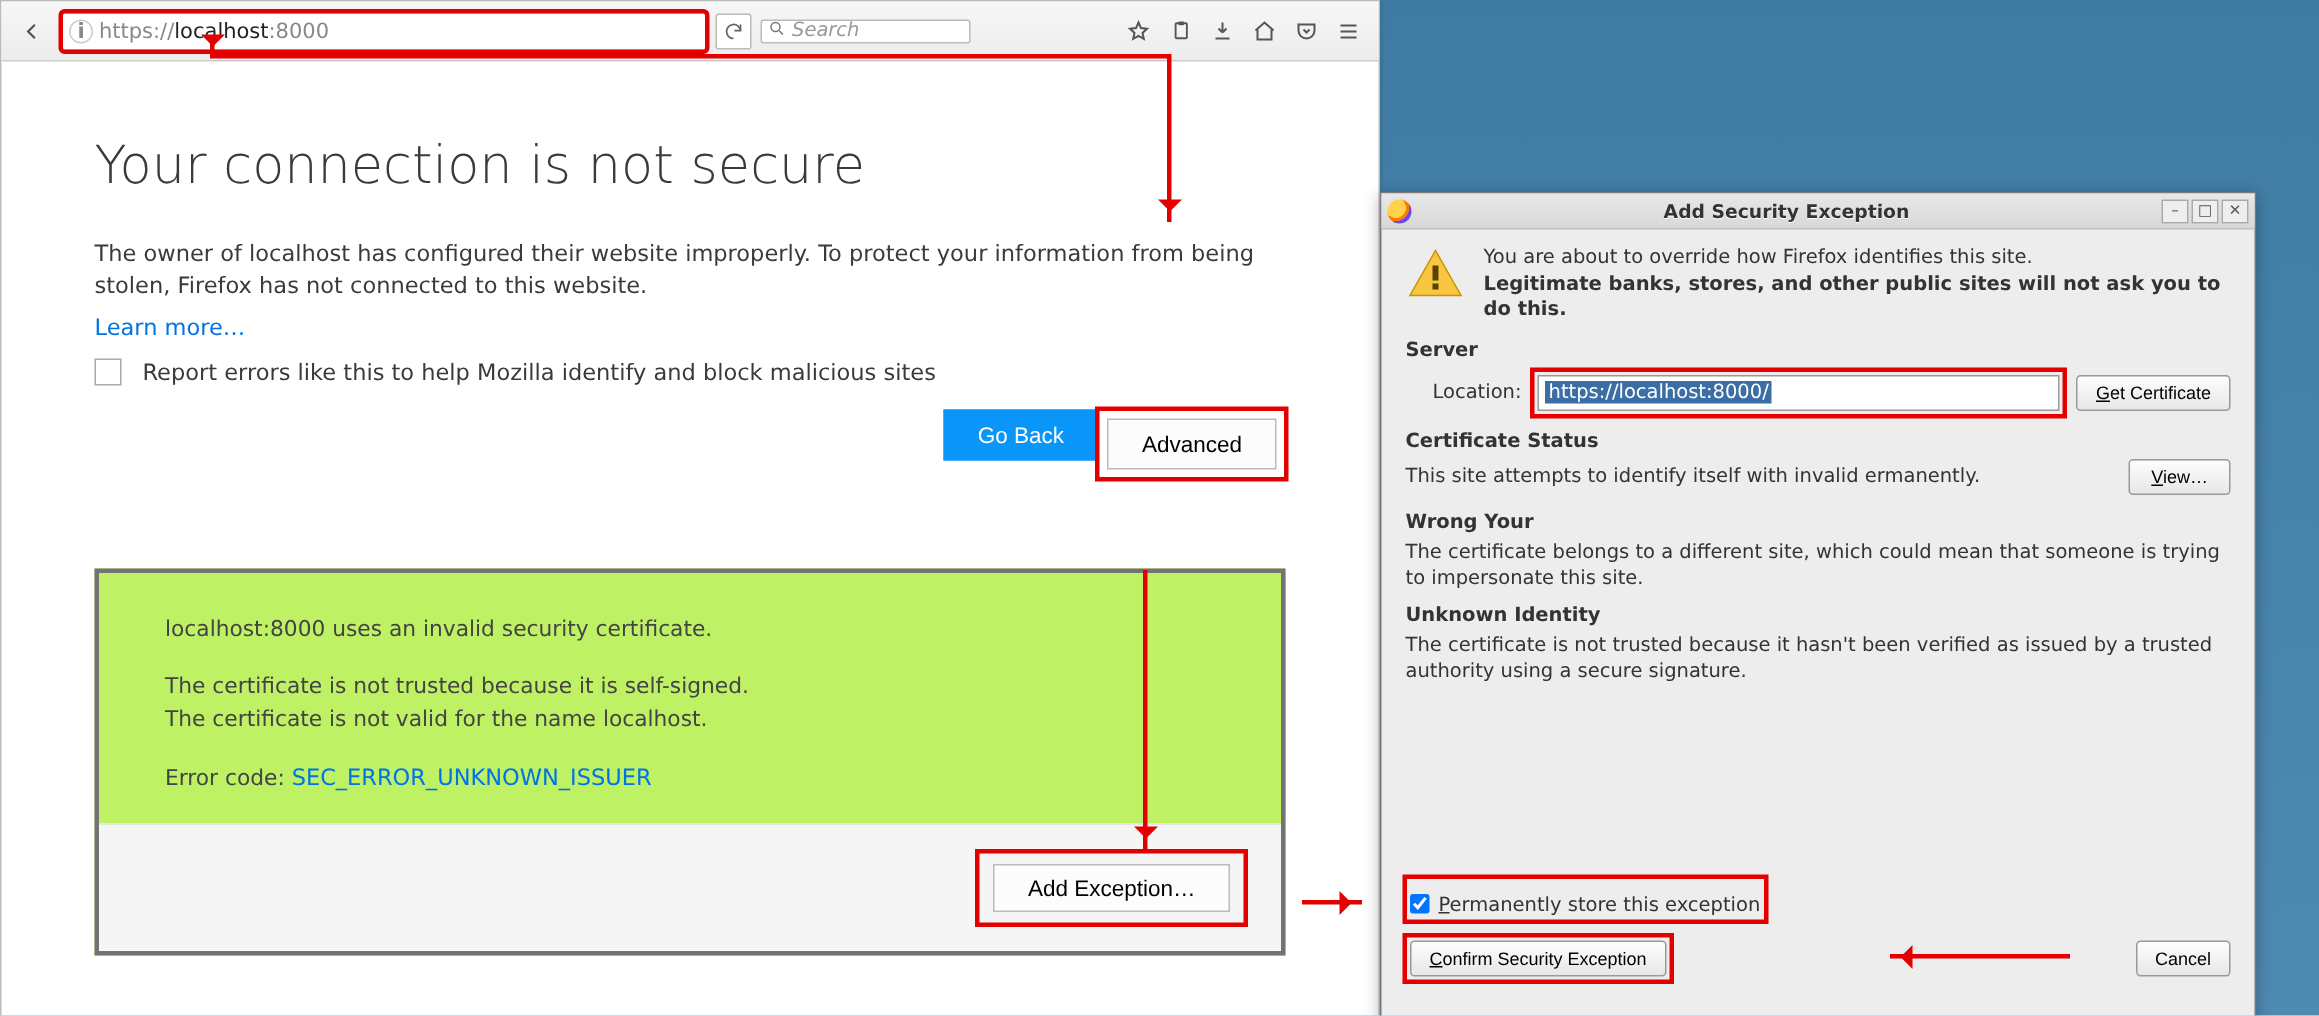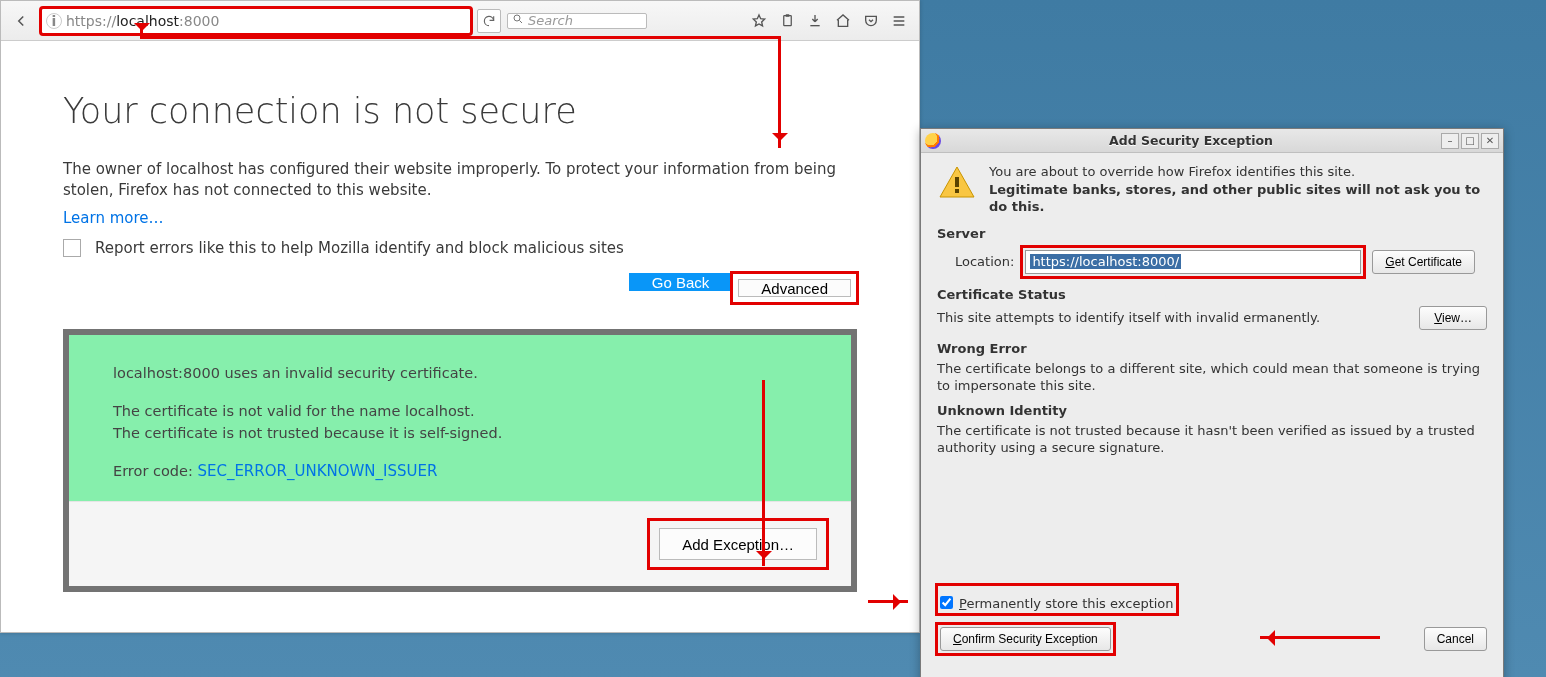--- a/index.html
+++ b/index.html
@@ -80,27 +80,27 @@
     font-weight: 300;
     font-size: 35px;
     margin: 20px 0 28px 0;
     color:#3a3a3a;
   }
   .para { font-size:15px; line-height:1.4; color:#3a3a3a; margin-bottom:8px;}
   a.link { color:#0073e6; text-decoration:none; font-size:15px;}
   .report-row { display:flex; align-items:center; gap:14px; margin-top:12px; font-size:15px;}
   .chk { width:18px;height:18px;border:1px solid #aaa;background:#fff;}
   .btn-row { display:flex; justify-content:flex-end; gap:0; margin-top:16px; }
-  .btn { height:18px; padding:0 22px; font-size:15px; border:1px solid #bbb; background:#fcfcfc; cursor:default; }
+  .btn { height:34px; padding:0 22px; font-size:15px; border:1px solid #bbb; background:#fcfcfc; cursor:default; }
   .btn.primary { background:#0996f8;color:#fff;border-color:#0996f8;}
   .adv-box-wrap{ position:relative; padding-right:0; }
   .details {
-    margin-top:26px;
-    border:6px solid #737373;
-    background:#86efac;
+    margin-top:60px;
+    border:3px solid #737373;
+    background:#bef264;
   }
   .details-body{ padding:28px 44px 18px 44px; font-size:14.5px; color:#444; line-height:1.5;}
   .details-body .errline{ margin-top:16px; }
   .details-footer{
     background:#f5f5f5;border-top:1px solid #e5e5e5;
     display:flex;justify-content:flex-end;padding:18px 24px;
   }
   .fx-bottom-pad{height:40px}
   
   .v-arrow {
@@ -147,21 +147,21 @@
   }
   .dlg-title{flex:1;text-align:center;font-weight:bold;color:#333;text-shadow:0 1px 0 #fff;font-size:12.5px}
   .win-btns{display:flex;gap:2px}
   .win-btn{width:18px;height:16px;border:1px solid #aaa;background:#eee;font-size:10px;display:flex;align-items:center;justify-content:center;color:#555}
   .dlg-body{padding:10px 16px 30px 16px;}
   .warn-row{display:flex;gap:12px;align-items:flex-start;margin-bottom:10px;}
   .warn-icon{flex:0 0 40px}
   .warn-text{flex:1;line-height:1.35}
   .warn-text .bold{font-weight:bold}
   .section-h{font-weight:bold;margin:6px 0 4px 0}
-  .loc-row{display:flex;align-items:center;gap:8px;margin:6px 12px 10px 18px}
+  .loc-row{display:flex;align-items:center;gap:8px;margin:6px 0 10px 18px}
   .loc-input{flex:1;height:24px;border:1px solid #999;background:#fff;padding:0 4px;display:flex;align-items:center}
   .loc-sel{background:#3b6ea5;color:#fff;padding:0 2px;display:inline-block}
   .gbtn{height:24px;padding:0 12px;border:1px solid #999;background:linear-gradient(#fdfdfd,#e7e7e7);border-radius:3px;font-size:12px;}
   .gbtn.small{padding:0 14px}
   .cert-line{margin:4px 0 8px 0}
   .view-row{display:flex;justify-content:space-between;align-items:flex-start;gap:10px}
   .subh{font-weight:bold;margin-top:8px}
   .subp{margin:4px 0 8px 0;line-height:1.35}
   .dlg-spacer{height:120px}
   .perm-row{display:flex;align-items:flex-start;gap:6px;margin-top:8px}
@@ -251,22 +251,22 @@
       <button class="btn primary">Go Back</button>
       <span class="hl" style="padding:6px;display:inline-flex">
         <button class="btn">Advanced</button>
       </span>
     </div>
 
     <div class="details">
       <div class="details-body">
         <div>localhost:8000 uses an invalid security certificate.</div>
         <div style="height:16px"></div>
+        <div>The certificate is not trusted because it is self-signed.</div>
         <div>The certificate is not valid for the name localhost.</div>
-        <div>The certificate is not trusted because it is self-signed.</div>
         <div class="errline">
           <span>Error code: </span><a class="link" href="#">SEC_ERROR_UNKNOWN_ISSUER</a>
         </div>
       </div>
       <div class="details-footer">
         <span class="hl" style="padding:8px 10px;display:inline-flex">
           <button class="btn" style="height:32px">Add Exception…</button>
         </span>
       </div>
     </div>
@@ -315,21 +315,21 @@
       </span>
       <button class="gbtn"><span class="u">G</span><span>et Certificate</span></button>
     </div>
 
     <div class="section-h">Certificate Status</div>
     <div class="view-row">
       <div class="cert-line">This site attempts to identify itself with invalid ermanently.</div>
       <button class="gbtn small"><span class="u">V</span><span>iew…</span></button>
     </div>
 
-    <div class="subh">Wrong Error</div>
+    <div class="subh">Wrong Your</div>
     <div class="subp">The certificate belongs to a different site, which could mean that someone is trying to impersonate this site.</div>
 
     <div class="subh">Unknown Identity</div>
     <div class="subp">The certificate is not trusted because it hasn't been verified as issued by a trusted authority using a secure signature.</div>
 
     <div class="dlg-spacer"></div>
 
     <span class="hl" style="display:inline-block;padding:3px">
       <label class="perm-row">
         <input type="checkbox" checked="" style="">

